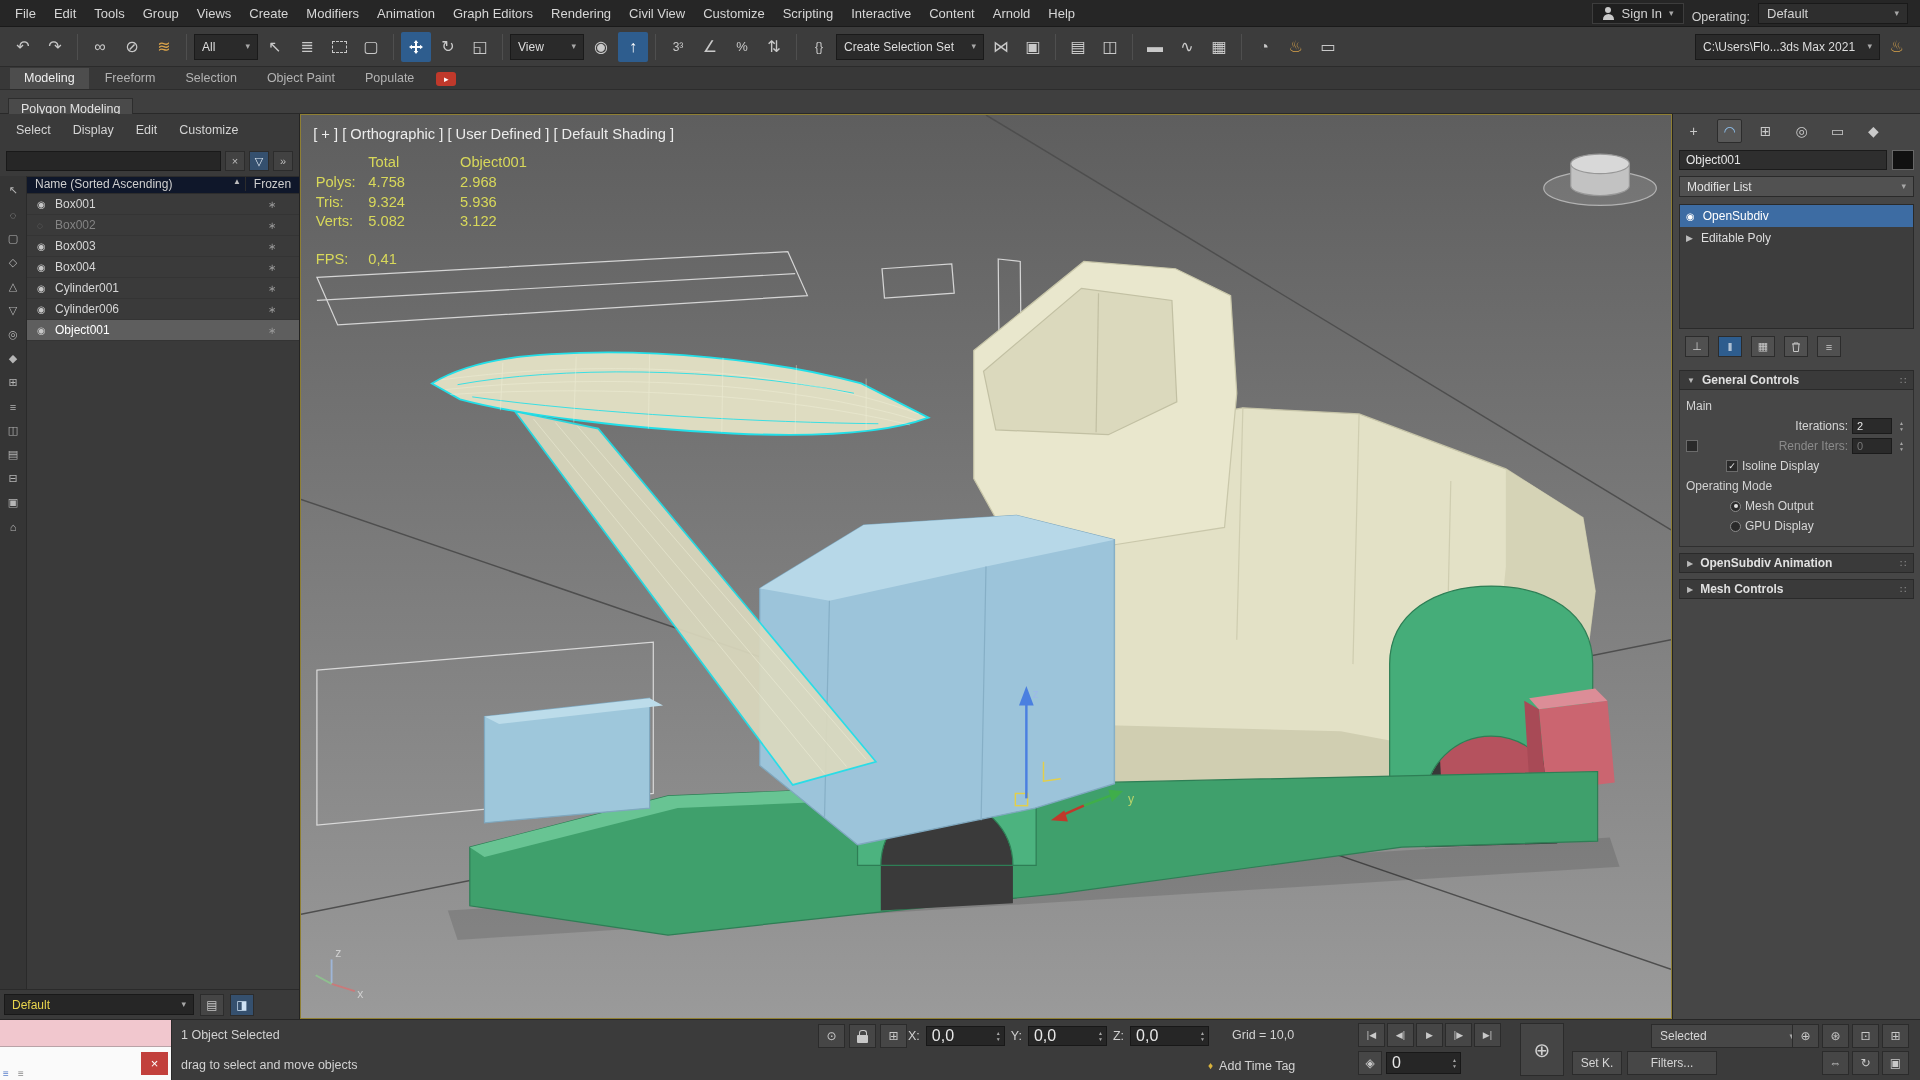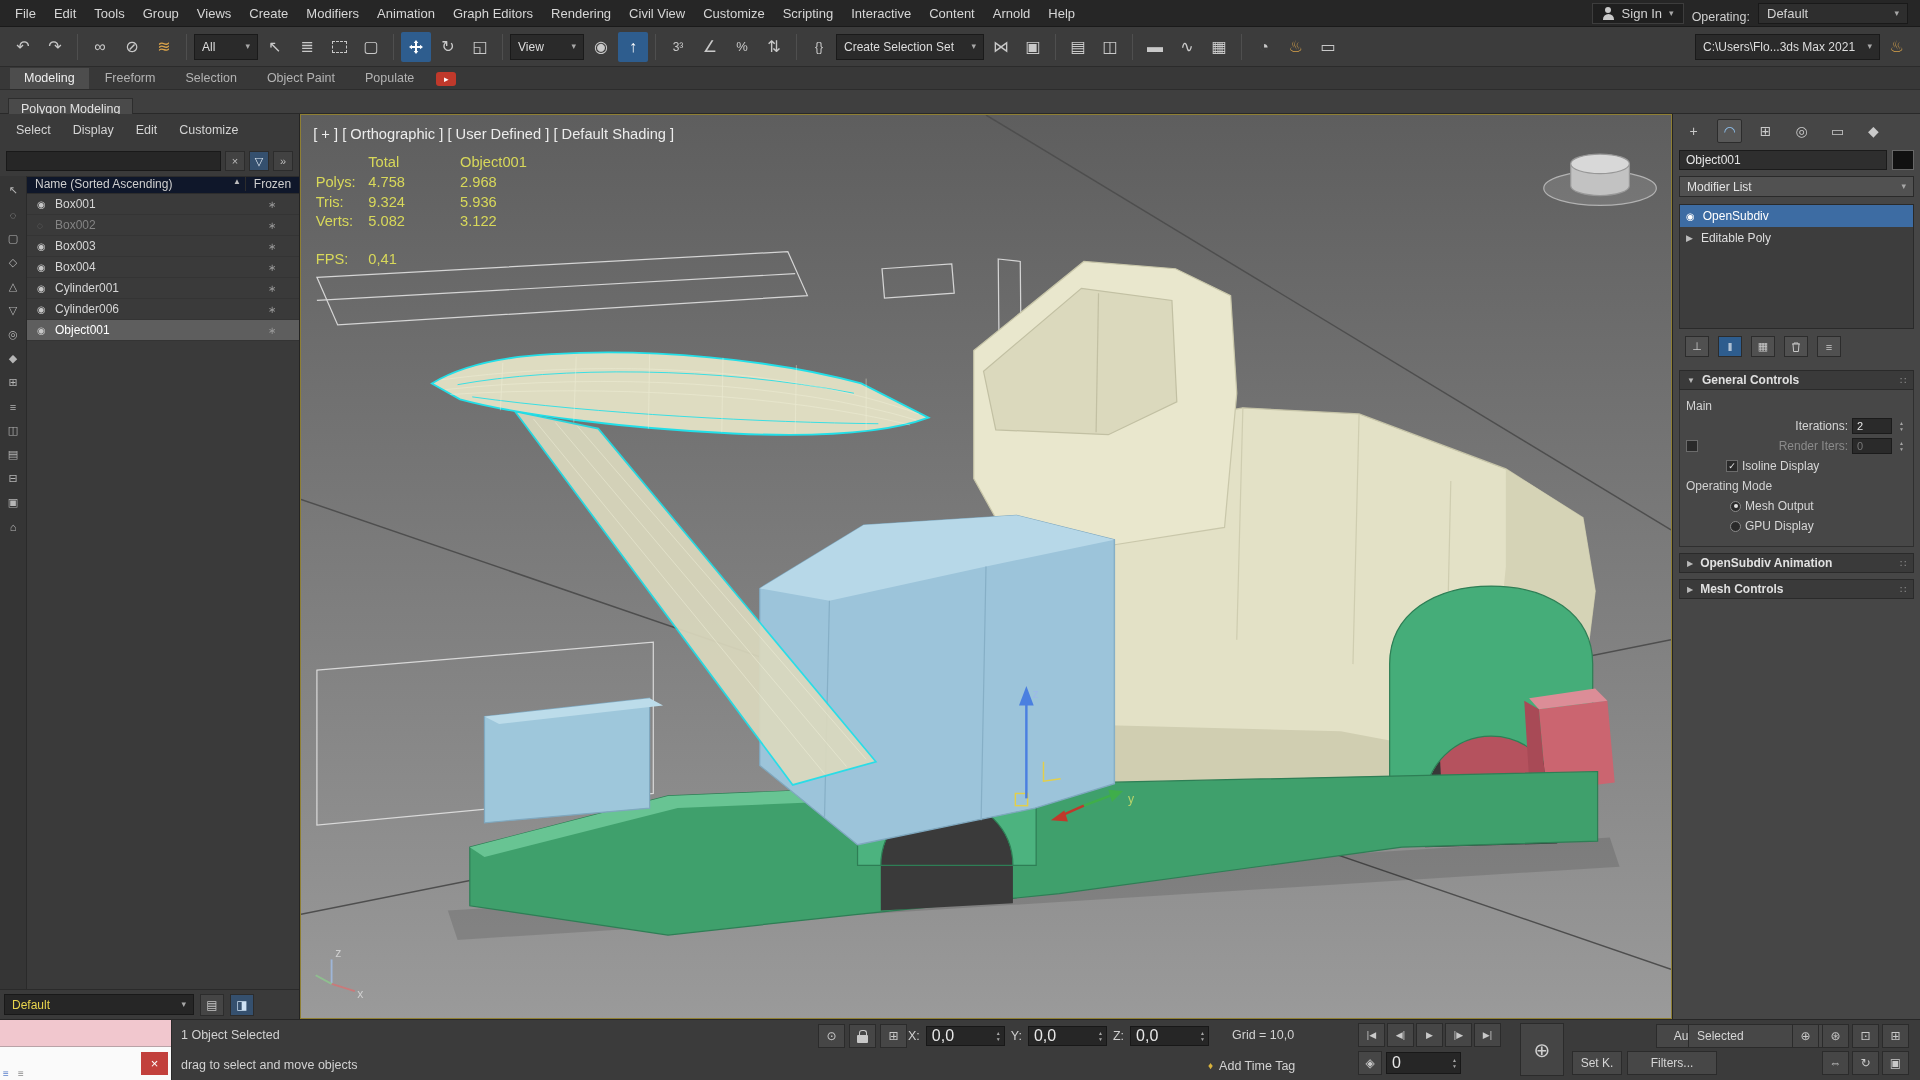--- a/index.html
+++ b/index.html
@@ -702,21 +702,21 @@
             <span>▼</span>
           </div>
         </div>
     </div>
     <div class="setkeys">
         <span>⊕</span>
       </div>
     <div class="gbtn" style="left:1656px;top:4px;width:60px">
         <span>Auto</span>
       </div>
-    <div class="gbtn combo" style="left:1688px;top:4px;width:152px">
+    <div class="gbtn combo" style="left:1651px;top:4px;width:152px">
       <span>Selected</span>
       <span class="caret">▾</span>
     </div>
     <div class="gbtn" style="left:1572px;top:31px;width:50px">
         <span>Set K.</span>
       </div>
     <div class="gbtn" style="left:1627px;top:31px;width:90px">
         <span>Filters...</span>
       </div>
     <div class="nav" style="left:1792px;top:4px">

